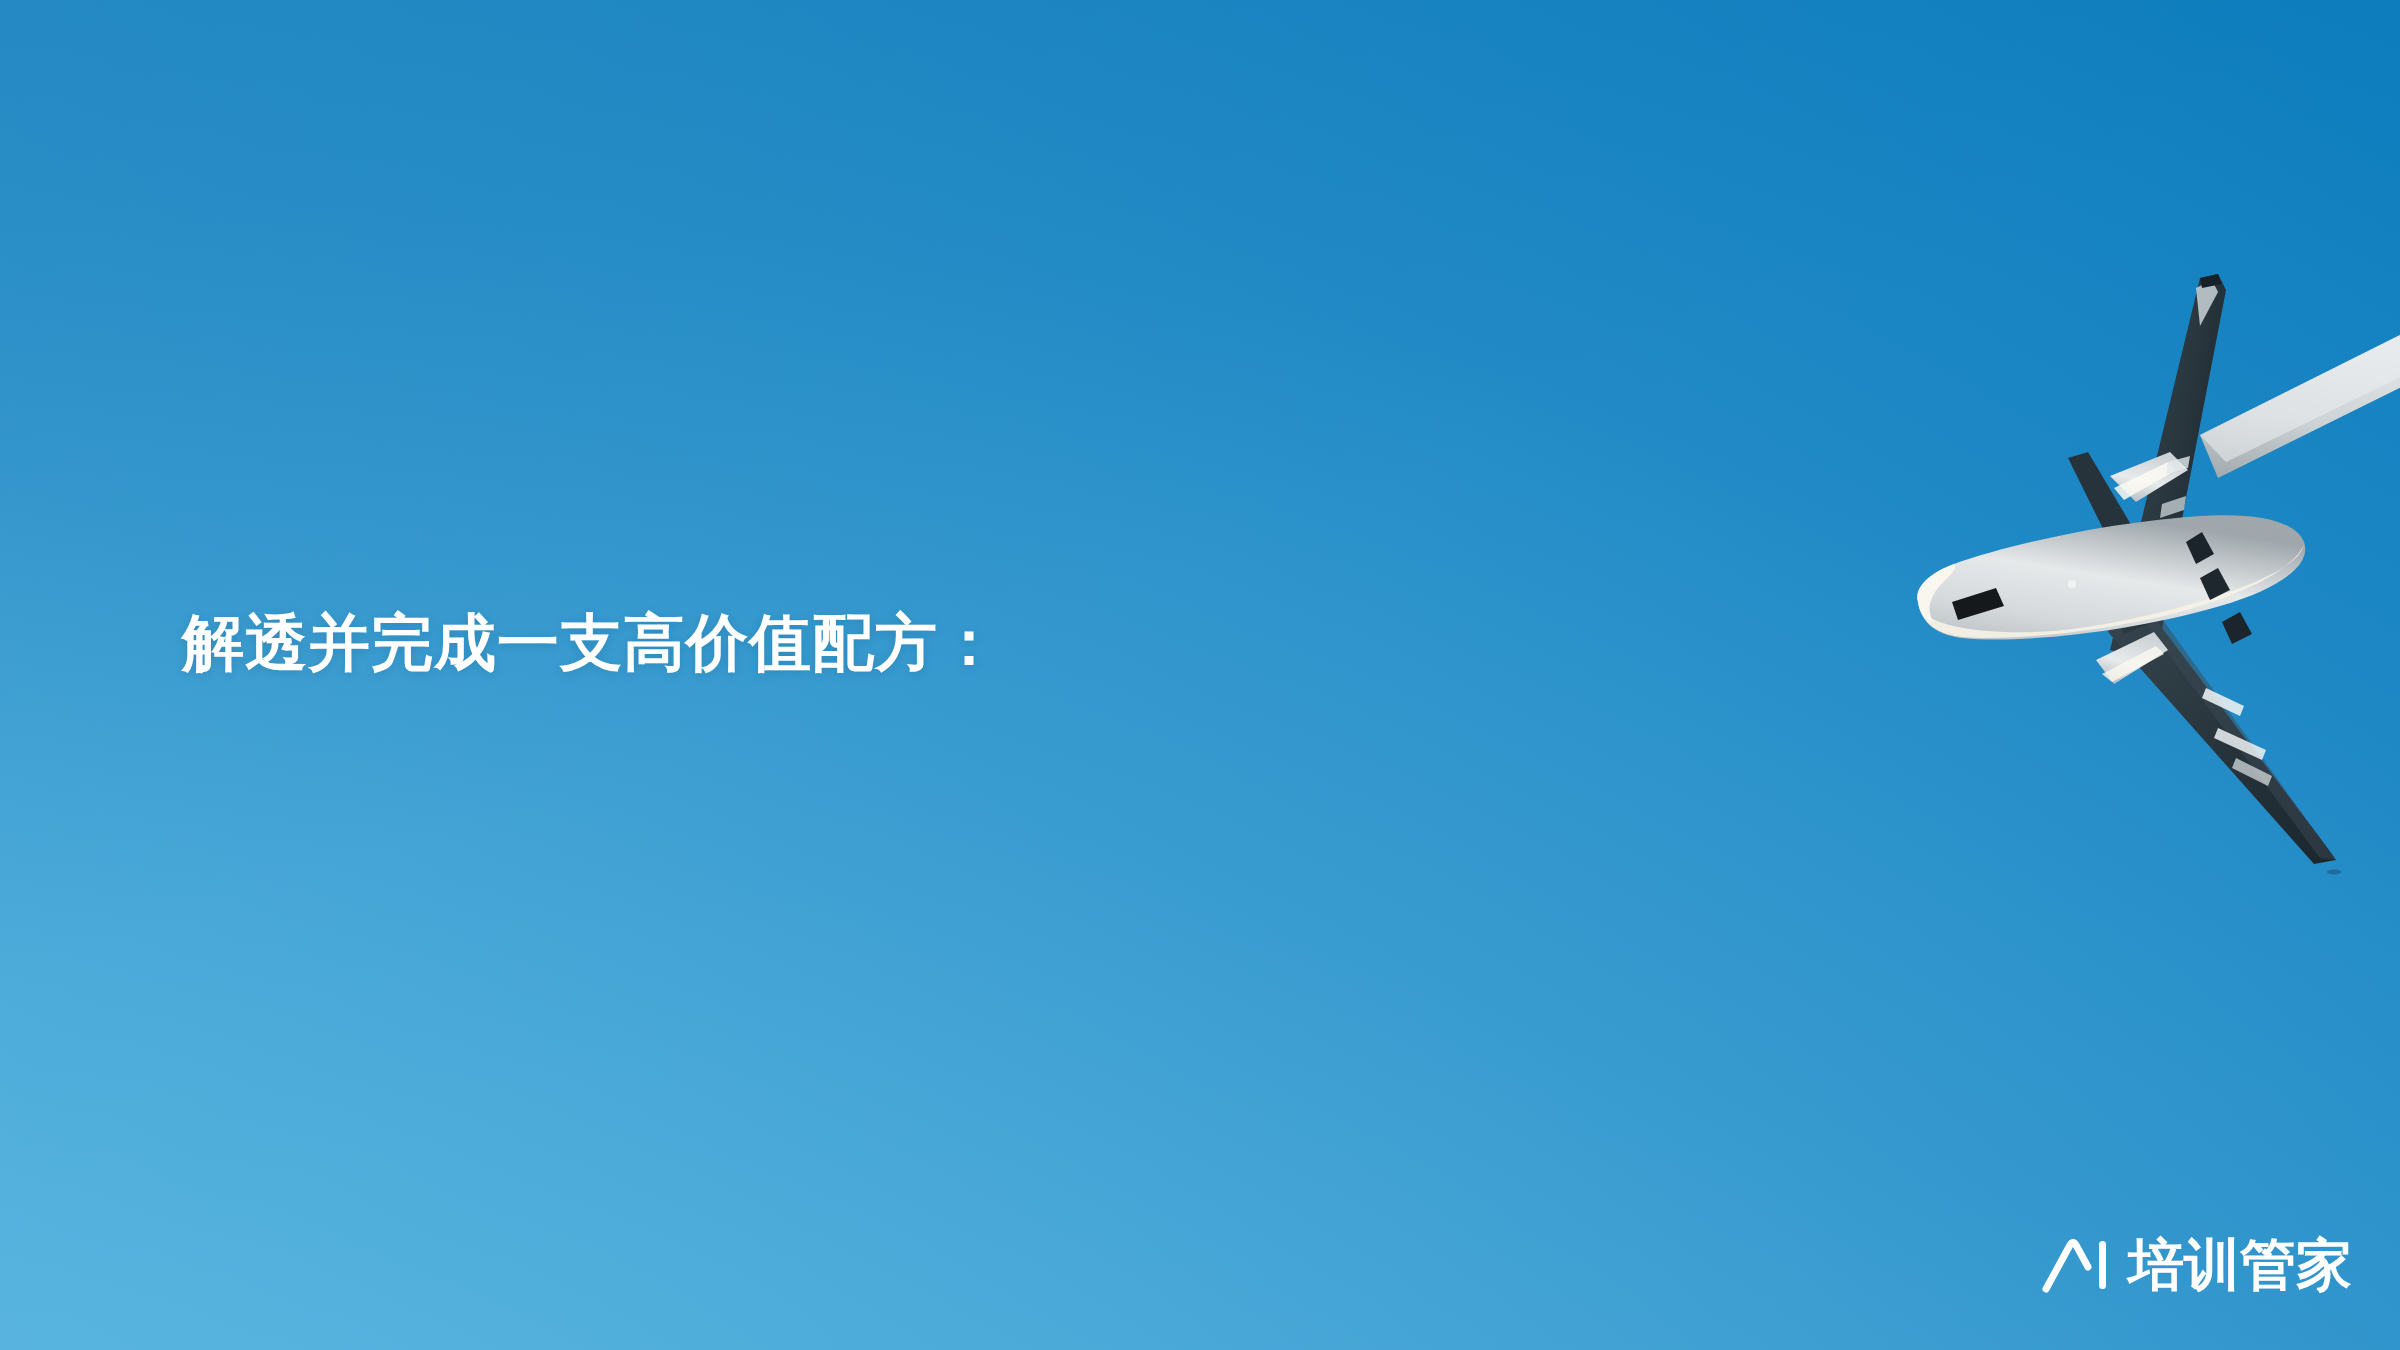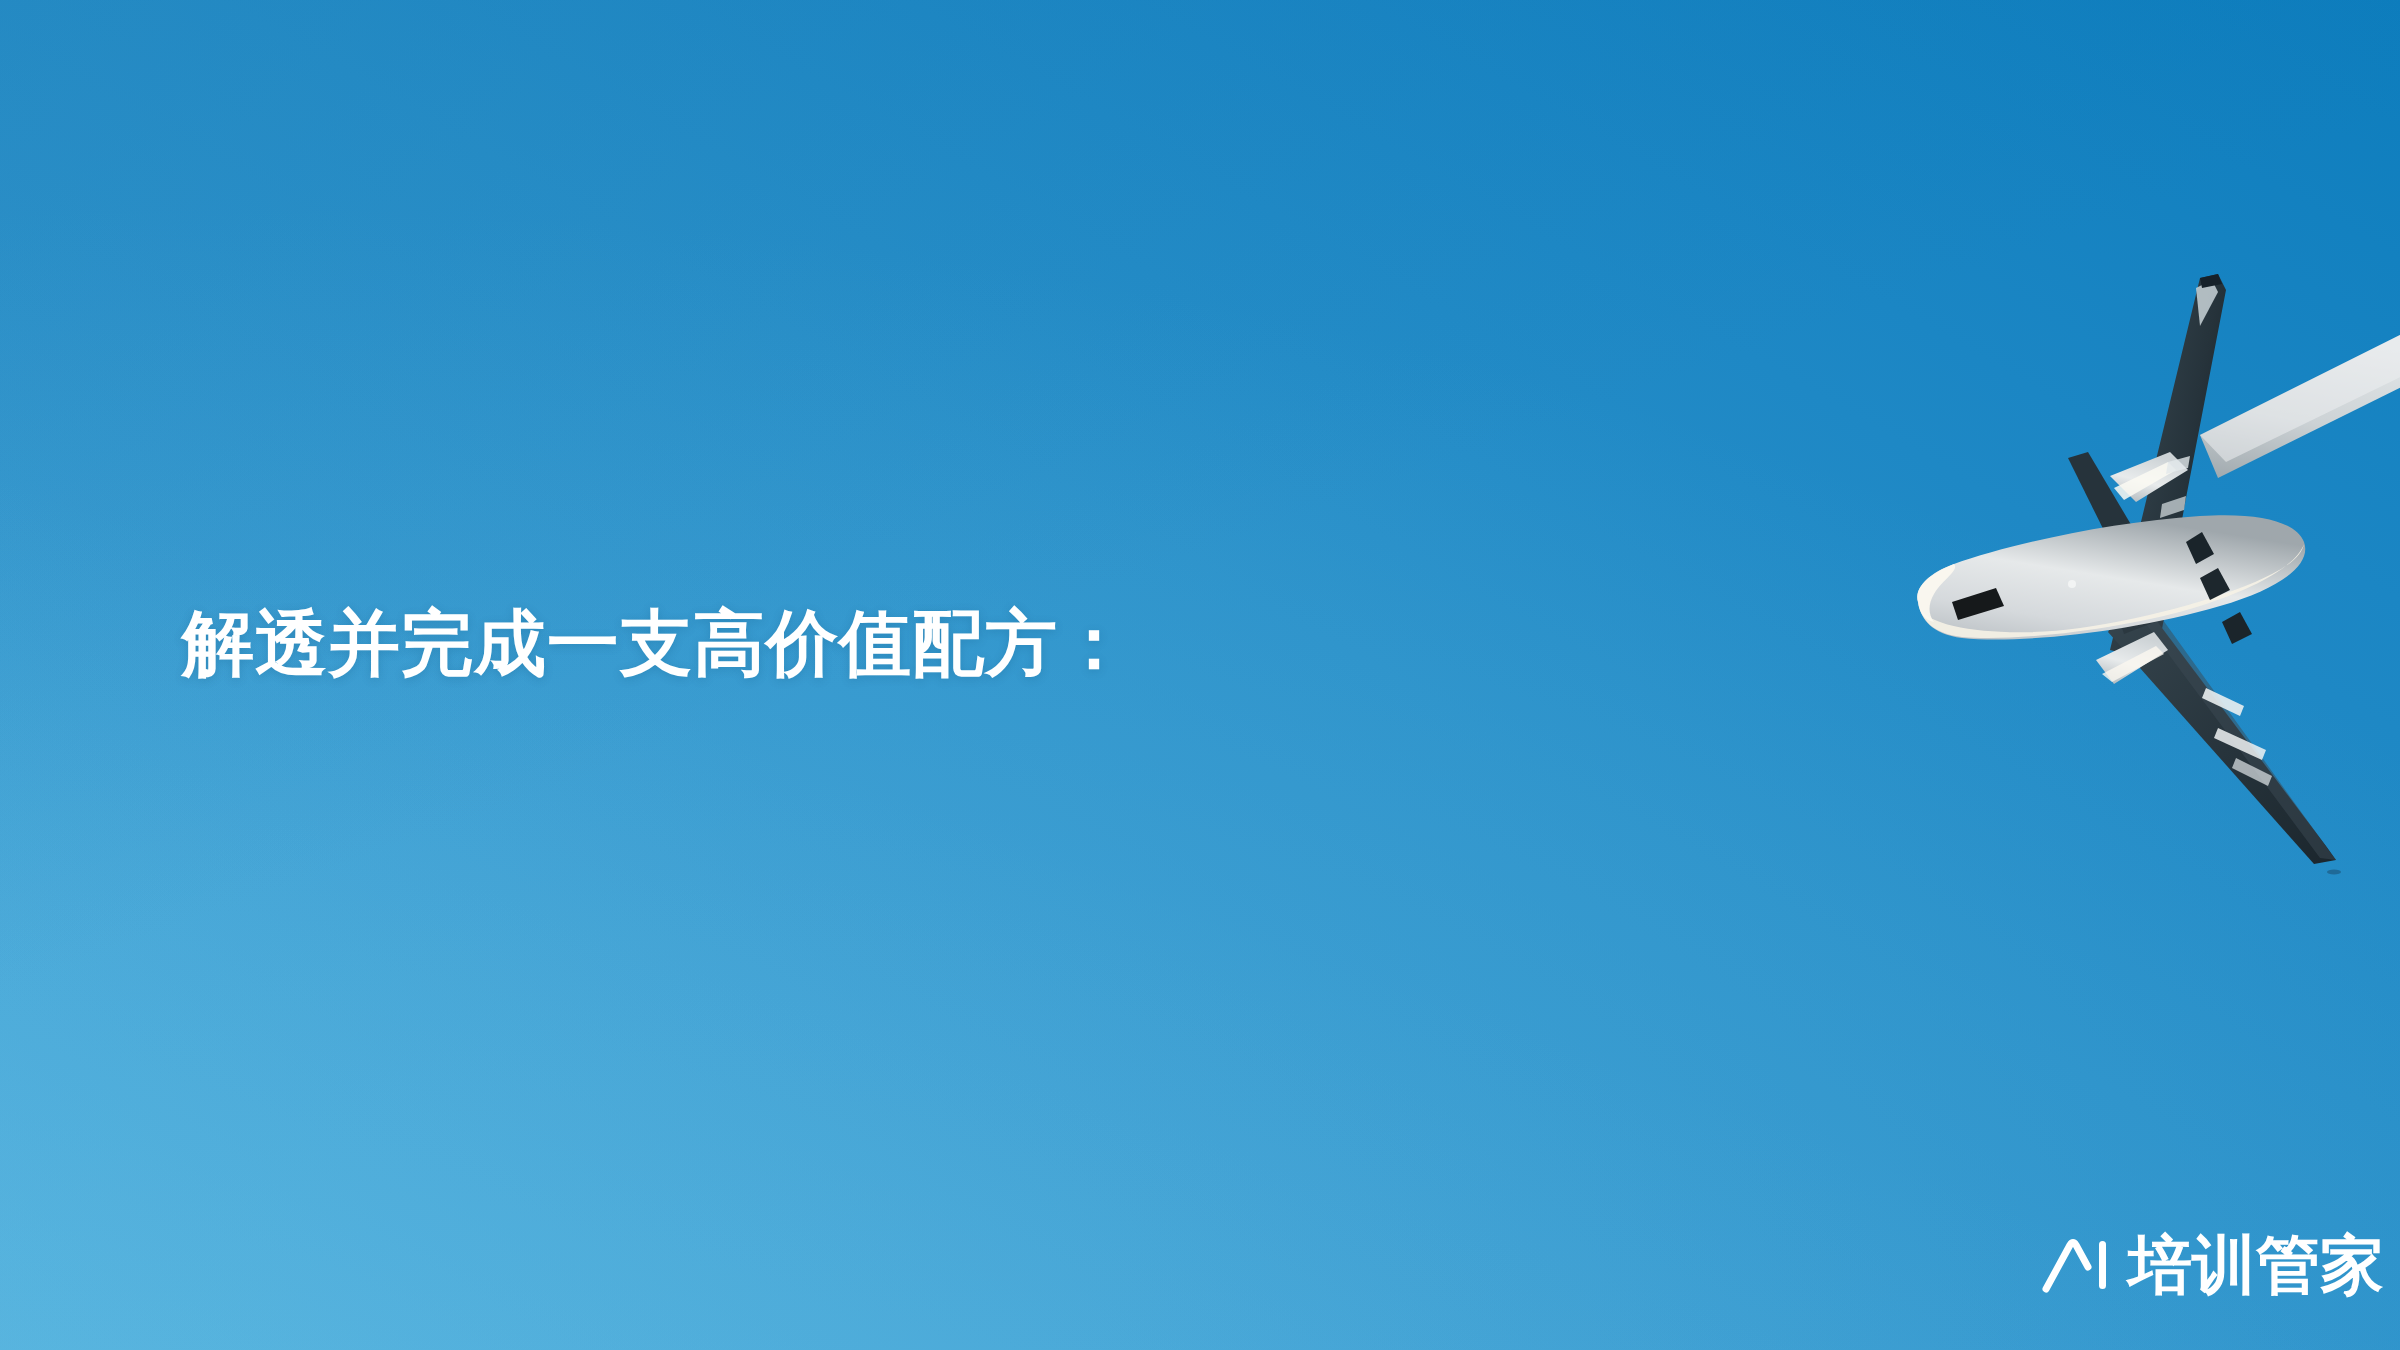--- a/index.html
+++ b/index.html
@@ -45,21 +45,21 @@
 
   
   #title-block {
     position: absolute;
     left: 182px;
     top: 578px;
     width: 1500px;
   }
   .title-line {
     color: #ffffff;
-    font-size: 72px;
+    font-size: 62px;
     font-weight: 700;
     line-height: 130px;
     letter-spacing: 1px;
     white-space: nowrap;
     text-shadow: 0 2px 10px rgba(6,70,110,0.20);
   }
 
   
   #logo {
     position: absolute;
@@ -70,21 +70,21 @@
     height: 74px;
   }
   #logo-mark {
     display: block;
     width: 76px;
     height: 56px;
     margin-right: 10px;
   }
   #logo-text {
     color: #ffffff;
-    font-size: 64px;
+    font-size: 56px;
     font-weight: 600;
     letter-spacing: 0px;
     line-height: 56px;
     white-space: nowrap;
   }
 </style>
 </head>
 <body>
 
 <div id="slide">

